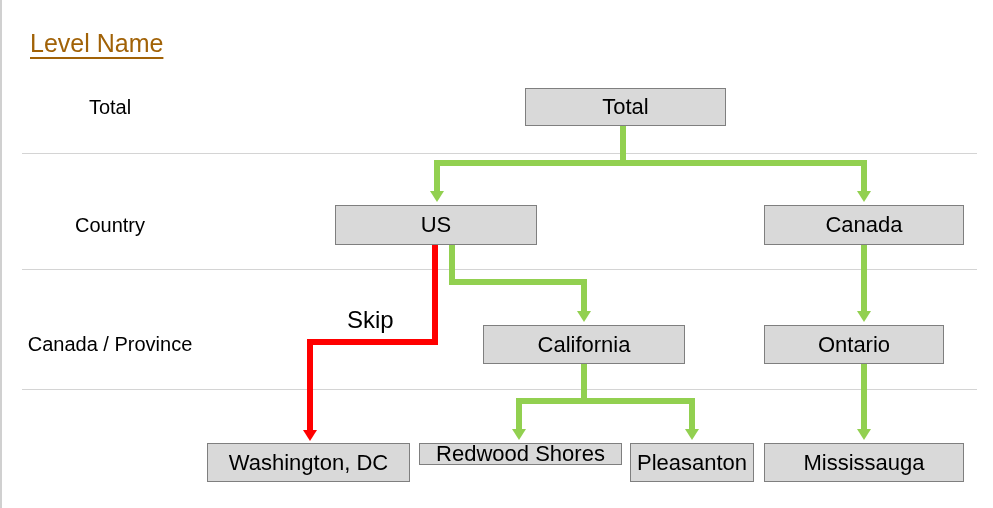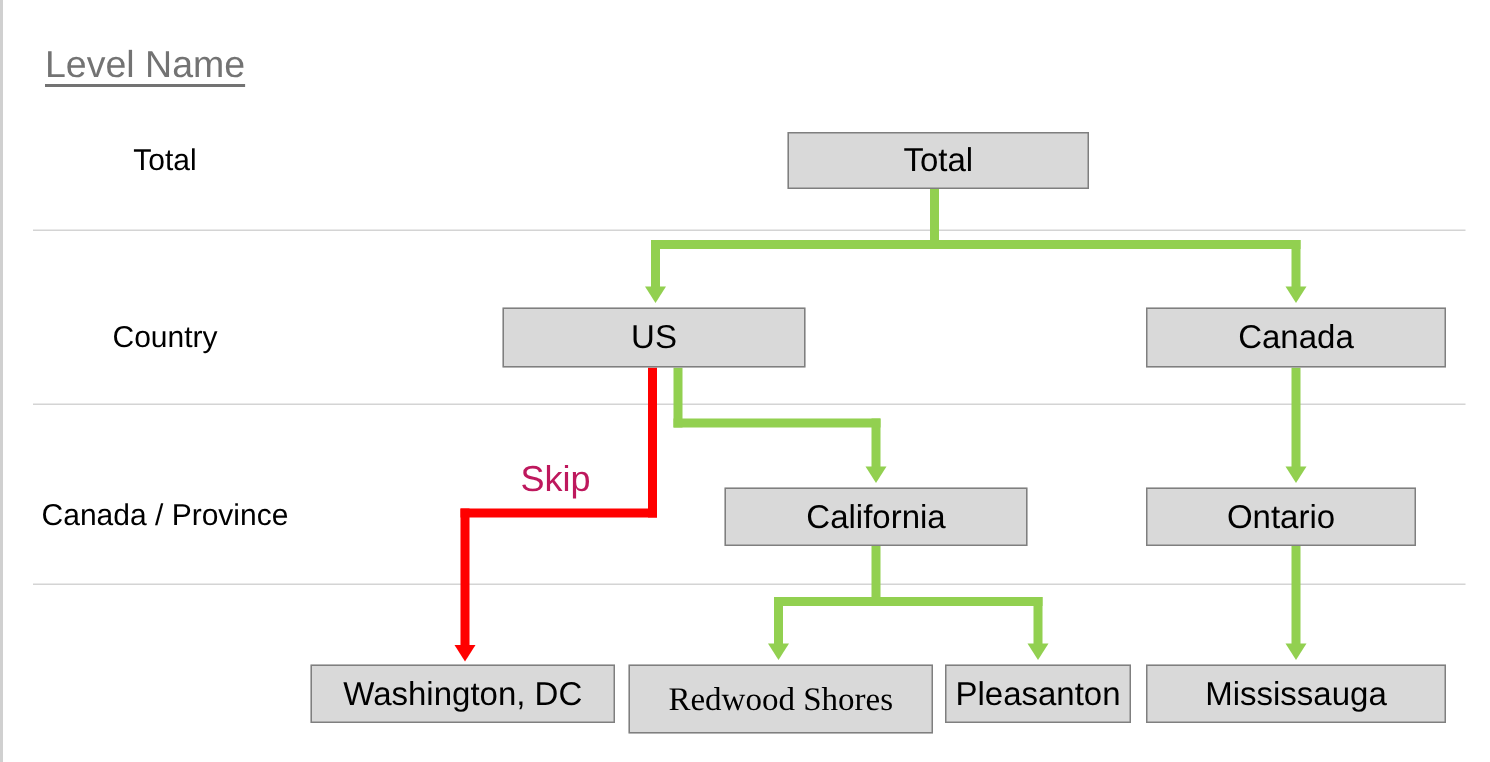--- a/index.html
+++ b/index.html
@@ -17,21 +17,21 @@
     background: #ffffff;
     overflow: hidden;
     border-left: 2px solid #d0d0d0;
     box-sizing: border-box;
   }
 
   
   .hdr {
     position: absolute;
     font-size: 25px;
-    color: #737373;
+    color: #a16207;
     white-space: nowrap;
     text-decoration: underline;
     text-underline-offset: 5px;
     text-decoration-thickness: 2px;
   }
   #hdr-level { left: 28px; top: 29px; }
   #hdr-geo   { left: 497px; top: 29px; }
 
   
   .lvl {
@@ -85,21 +85,21 @@
   }
   .arrow.green { border-top: 11px solid #92d050; }
   .arrow.red   { border-top: 11px solid #ff0000; }
 
   
   #skip-label {
     position: absolute;
     left: 345px;
     top: 306px;
     font-size: 24px;
-    color: #be185d;
+    color: #000000;
     white-space: nowrap;
     text-align: right;
   }
 </style>
 </head>
 <body>
 
 <div id="stage">
 
   <div class="hdr" id="hdr-level">Level Name</div>
@@ -152,19 +152,19 @@
   <div class="node" style="left:333px; top:205px; width:202px; height:40px;">US</div>
 
   <div class="node" style="left:762px; top:205px; width:200px; height:40px;">Canada</div>
 
   <div class="node" style="left:481px; top:325px; width:202px; height:39px;">California</div>
 
   <div class="node" style="left:762px; top:325px; width:180px; height:39px;">Ontario</div>
 
   <div class="node" style="left:205px; top:443px; width:203px; height:39px;">Washington, DC</div>
 
-  <div class="node" style="left:417px; top:443px; width:203px; height:46px;font-family:Liberation Serif, serif;">Redwood Shores</div>
+  <div class="node" style="left:417px; top:443px; width:203px; height:22px;">Redwood Shores</div>
 
   <div class="node" style="left:628px; top:443px; width:124px; height:39px;">Pleasanton</div>
 
   <div class="node" style="left:762px; top:443px; width:200px; height:39px;">Mississauga</div>
 
 </div>
 
 </body></html>

